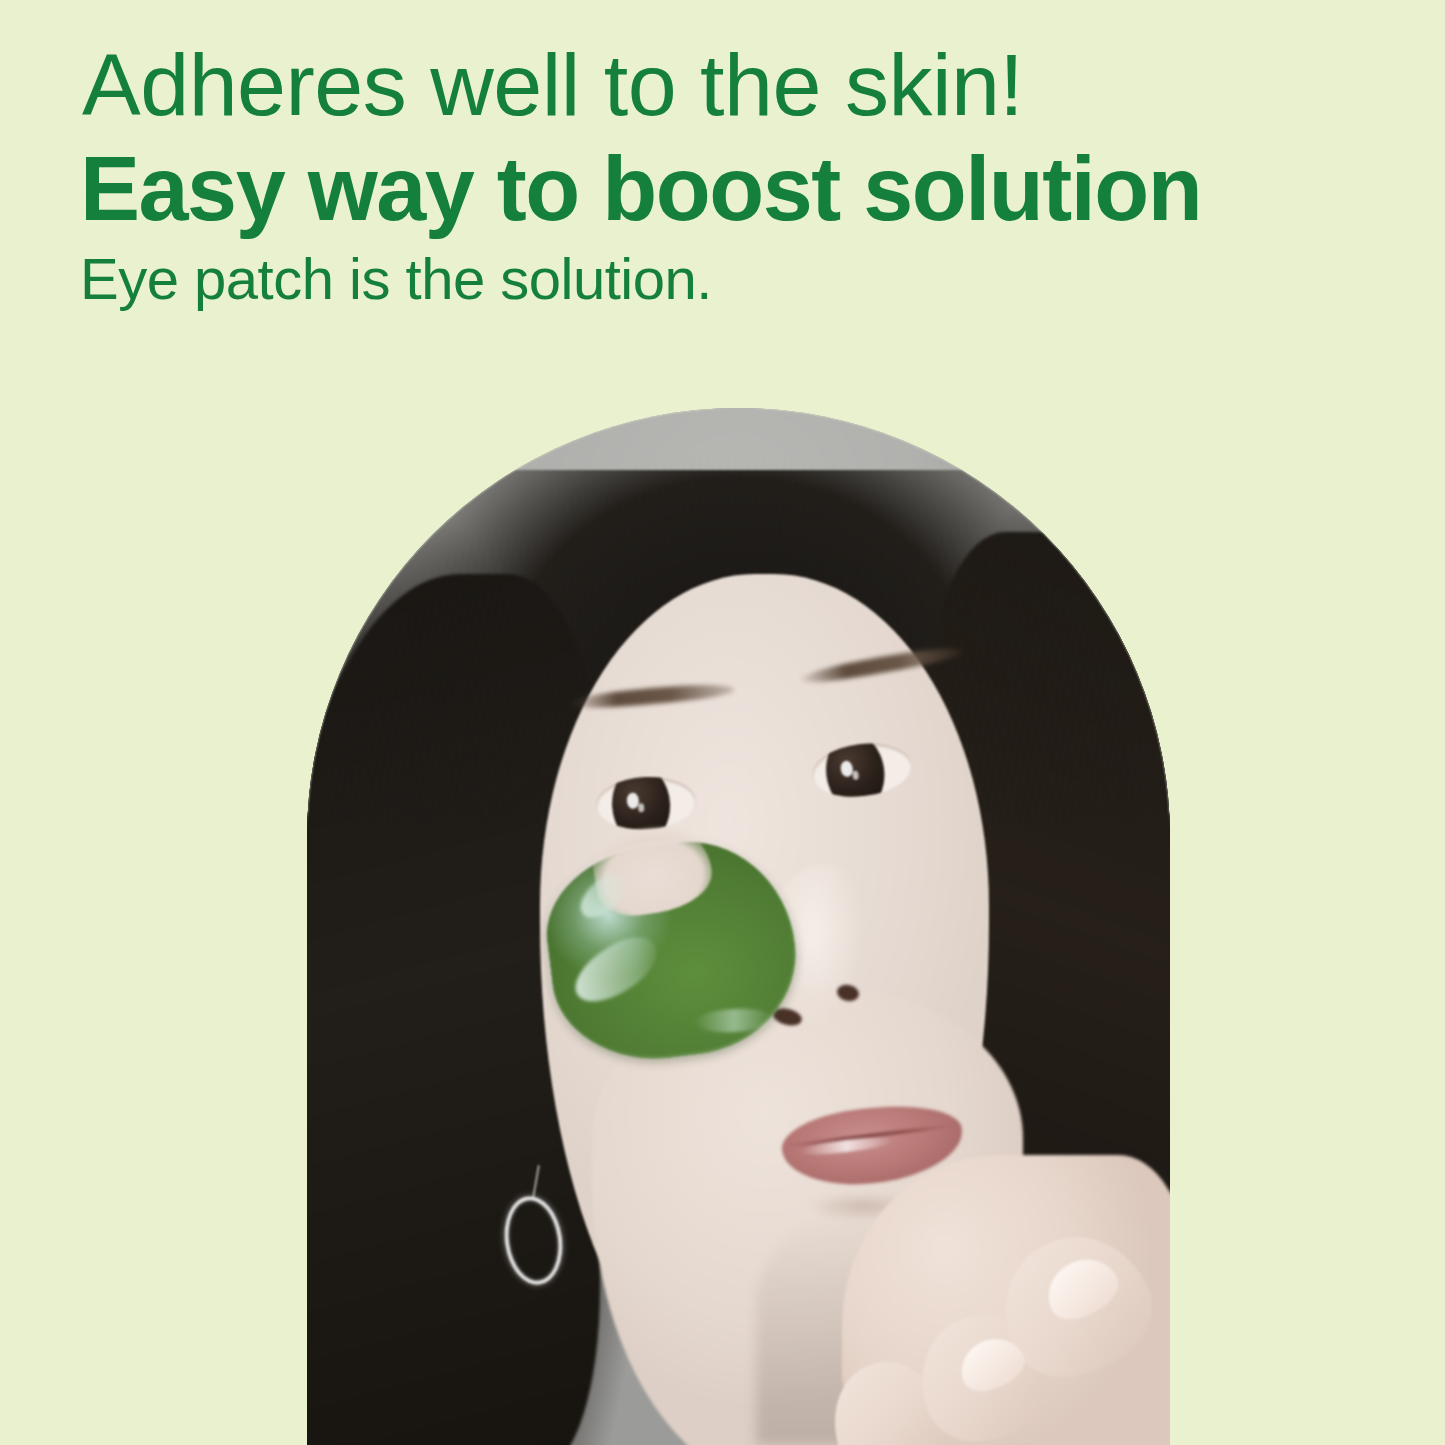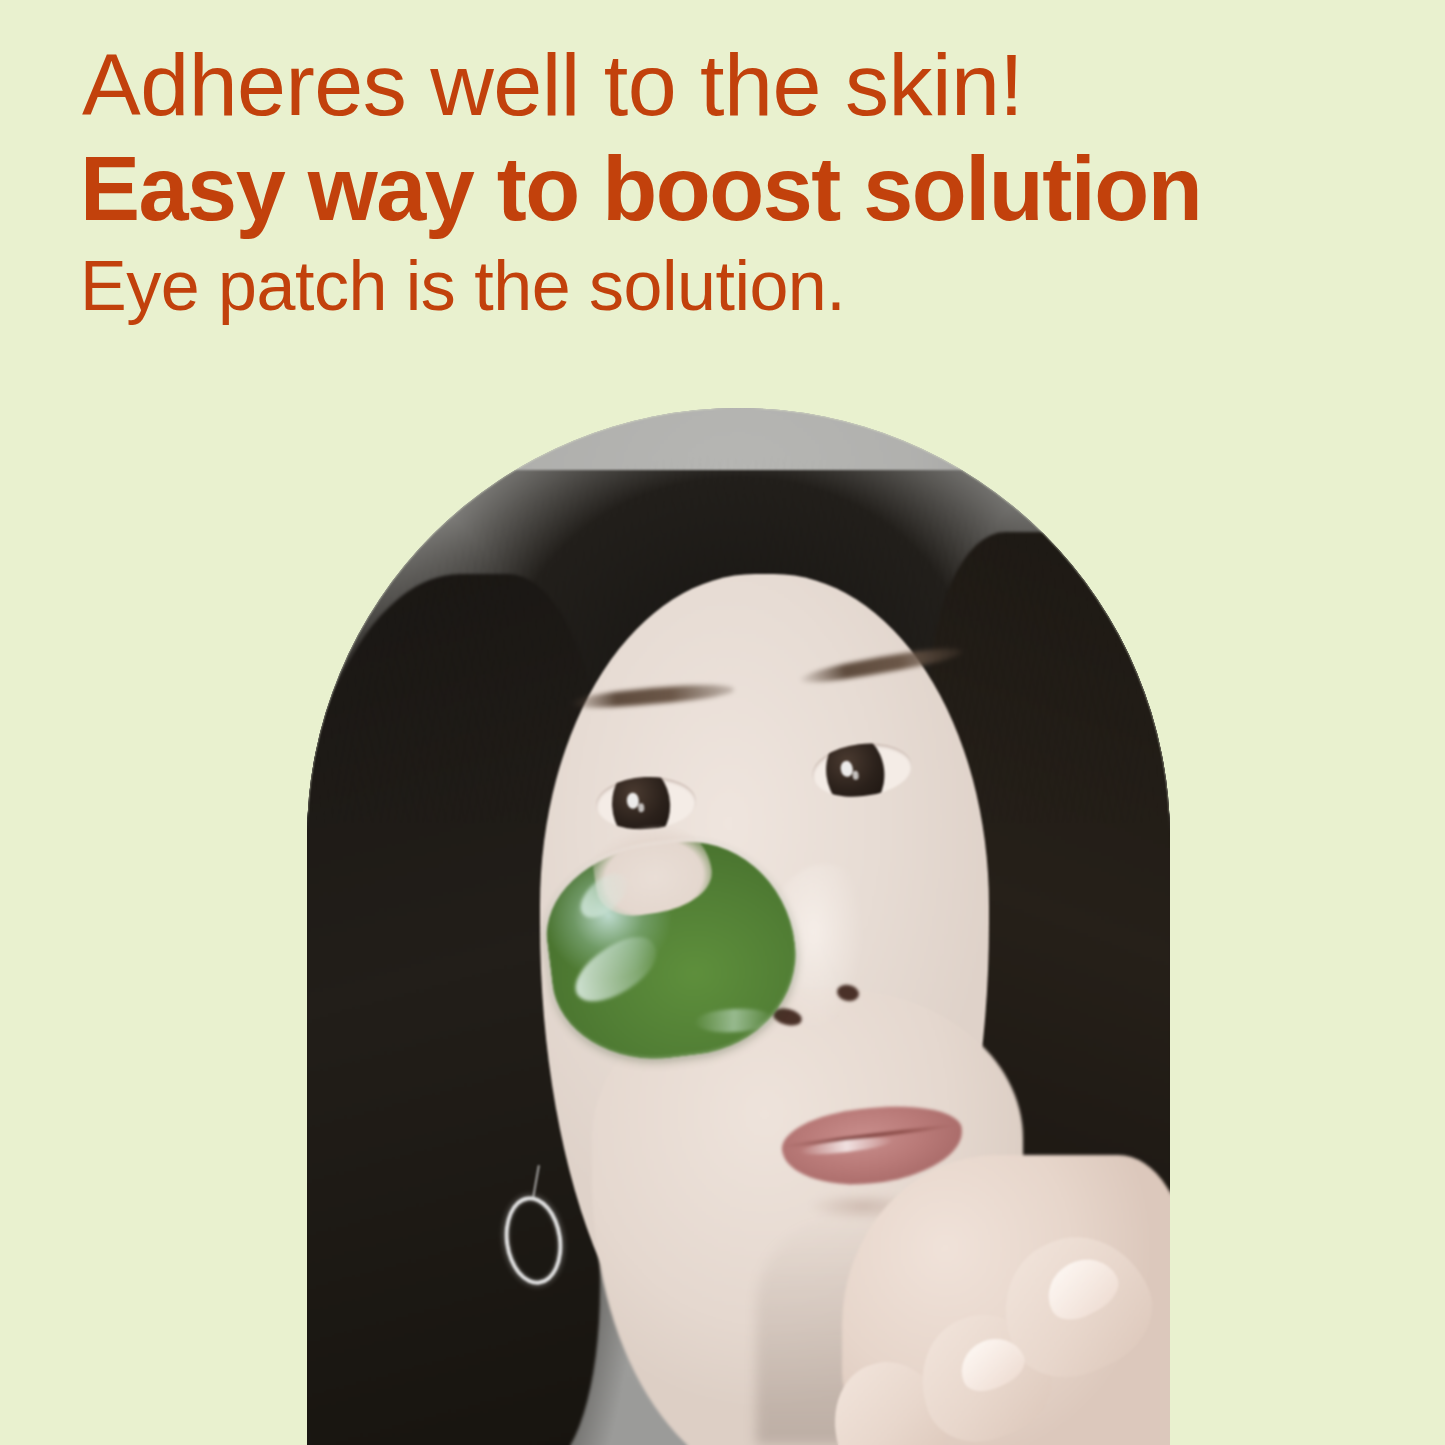--- a/index.html
+++ b/index.html
@@ -15,39 +15,39 @@
   }
 
   
   .headline-block{
     position:absolute;
     left:78px;
     top:36px;
     width:1300px;
   }
   .hl-line{
-    color:#c2410c;
+    color:#15803d;
     letter-spacing:-0.5px;
     white-space:nowrap;
   }
   .hl-1{
     font-size:88px;
     font-weight:400;
     line-height:1.12;
     margin-left:4px;
   }
   .hl-2{
     font-size:90px;
     font-weight:700;
     line-height:1.22;
     margin-left:2px;
     letter-spacing:-1.5px;
   }
   .hl-3{
-    font-size:70px;
+    font-size:58px;
     font-weight:400;
     line-height:1.22;
     margin-left:2px;
     letter-spacing:-0.5px;
   }
 
   
   .photo-frame{
     position:absolute;
     left:307px;

